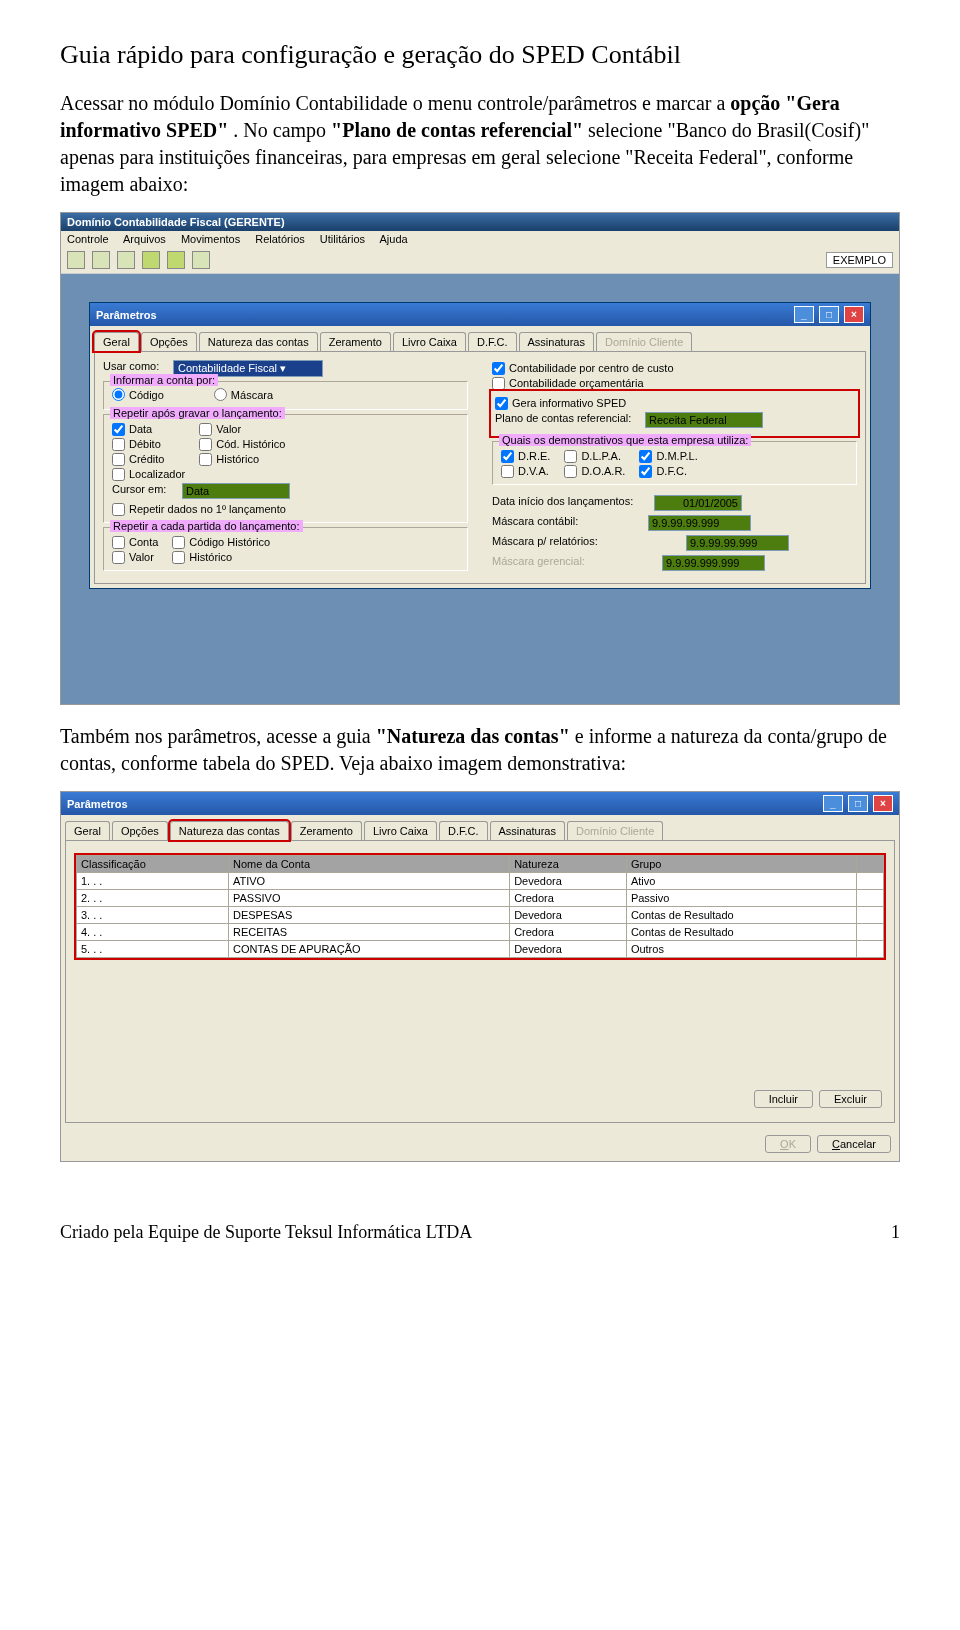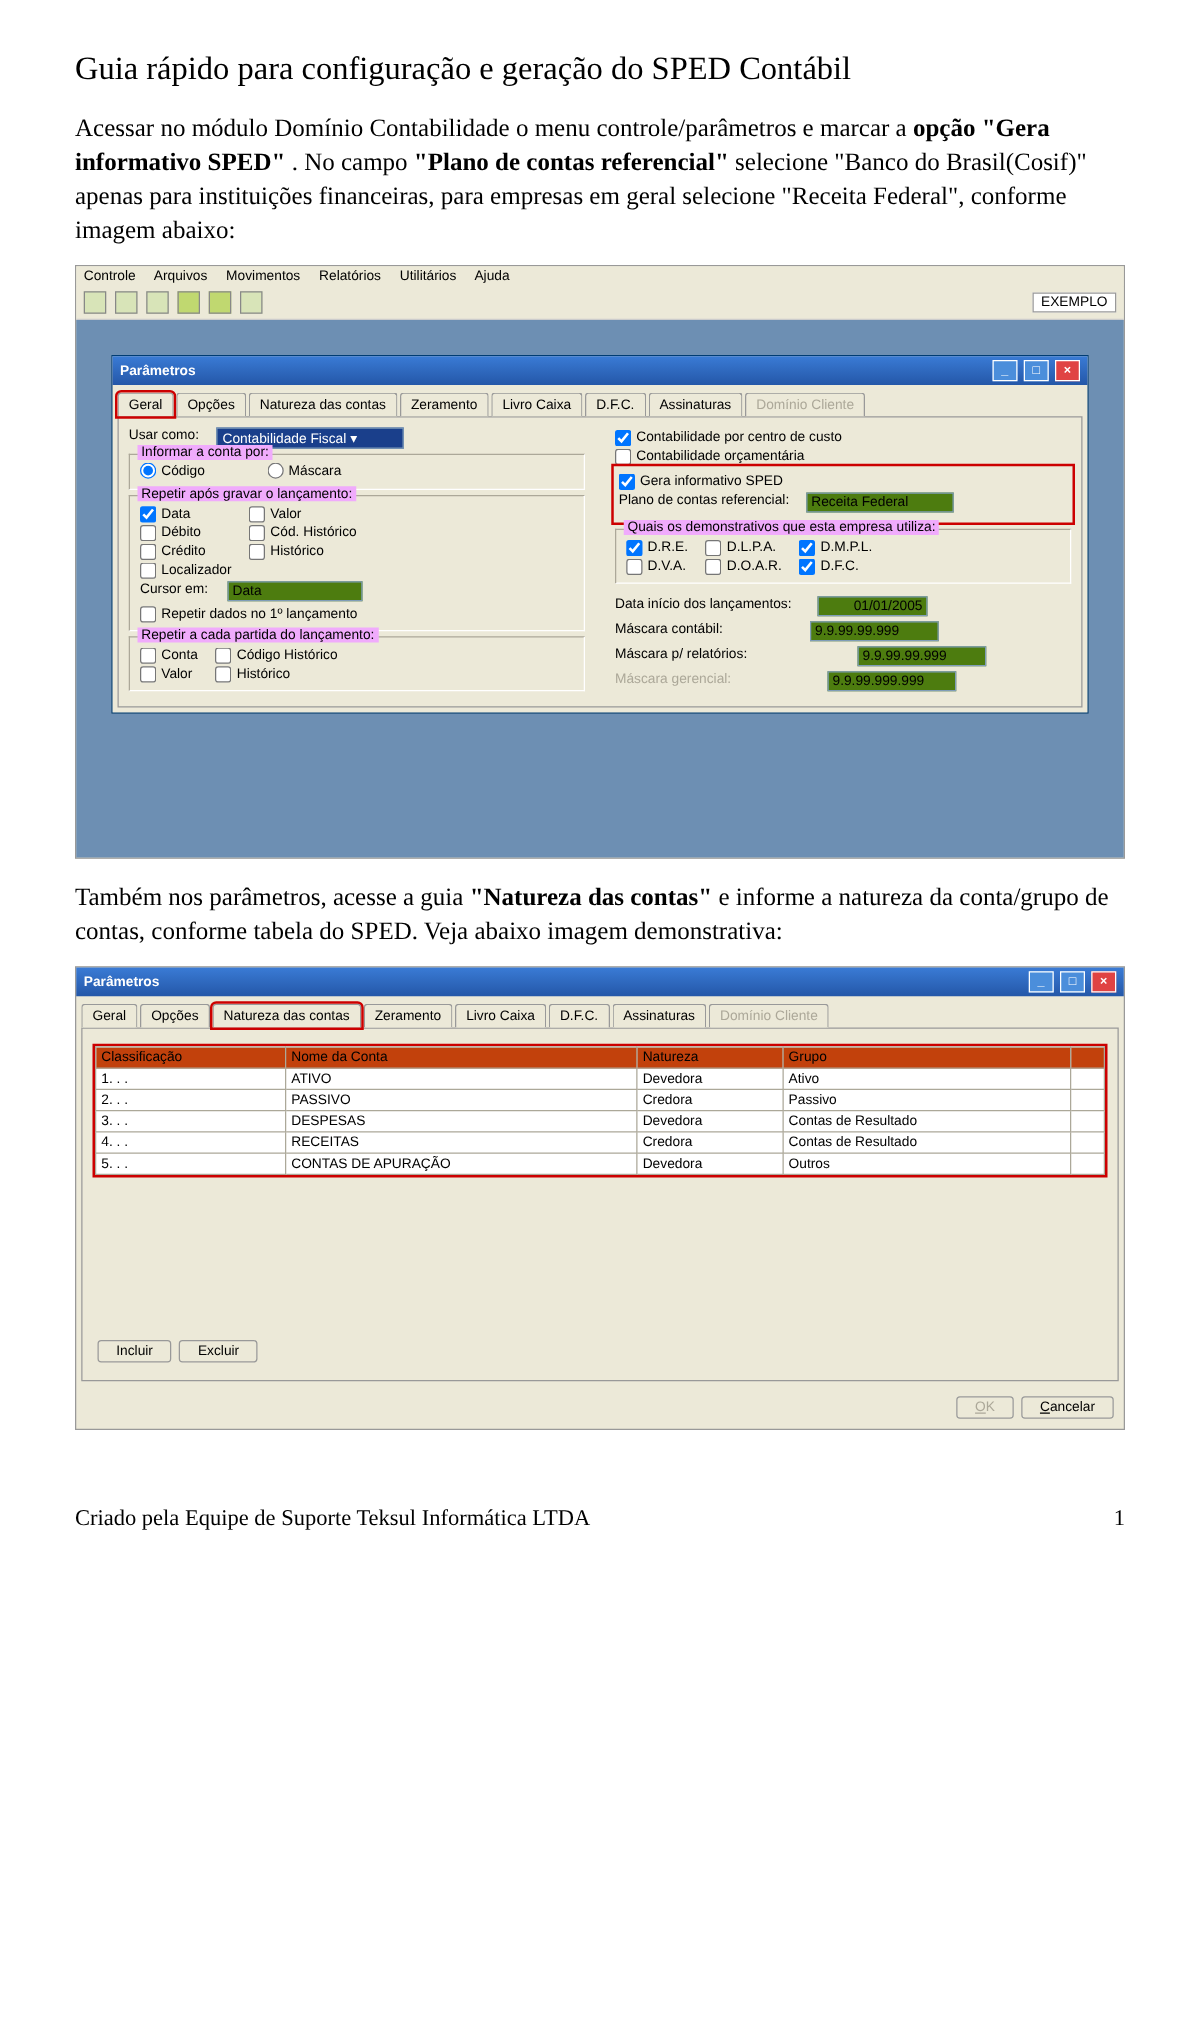--- a/index.html
+++ b/index.html
@@ -41,23 +41,23 @@
   .radio input{margin:0 4px 0 0}
   .field{border:1px solid #7f9db9;background:#4d7c0f;padding:1px 3px;font-size:11px}
   .redoutline{outline:2px solid #c00;outline-offset:1px}
   .right-side{padding-left:10px}
   .lbl{font-size:11px}
   .footer{display:flex;justify-content:space-between;font-size:18px;margin-top:60px}
   
   .win2{margin:6px 0 18px 0}
   .table{width:100%;border-collapse:collapse;font-size:11px;background:#fff}
   .table th,.table td{border:1px solid #aca899;padding:2px 4px;text-align:left;background:#fff}
-  .table th{background:#c2410c;font-weight:400}
+  .table th{background:#a3a3a3;font-weight:400}
   .table-wrap{border:2px solid #c00;padding:0;margin:4px 0}
-  .btns{display:flex;gap:6px;padding:6px 4px}
+  .btns{display:flex;justify-content:flex-end;gap:6px;padding:6px 4px}
   .btn{border:1px solid #999;background:#ece9d8;padding:2px 14px;font-size:11px;border-radius:3px}
   .btn.dim{color:#aca899}
   .bottom-btns{display:flex;justify-content:flex-end;gap:6px;padding:8px 8px 8px 0}
   .gray{color:#aca899}
 </style>
 </head>
 <body>
 
 <div class="page">
 
@@ -65,20 +65,21 @@
 
 <p>
   <span>Acessar no módulo Domínio Contabilidade o menu controle/parâmetros e marcar a </span>
   <span class="bold">opção "Gera informativo SPED"</span>
   <span>. No campo </span>
   <span class="bold">"Plano de contas referencial"</span>
   <span> selecione "Banco do Brasil(Cosif)" apenas para instituições financeiras, para empresas em geral selecione "Receita Federal", conforme imagem abaixo:</span>
 </p>
 
 <div class="screenshot">
+  <div class="app-title">Domínio Contabilidade Fiscal  (GERENTE)</div>
   <div class="menubar">
     <span>Controle</span>
     <span>Arquivos</span>
     <span>Movimentos</span>
     <span>Relatórios</span>
     <span>Utilitários</span>
     <span>Ajuda</span>
   </div>
   <div class="toolbar">
     <div class="toolbar-icons">

